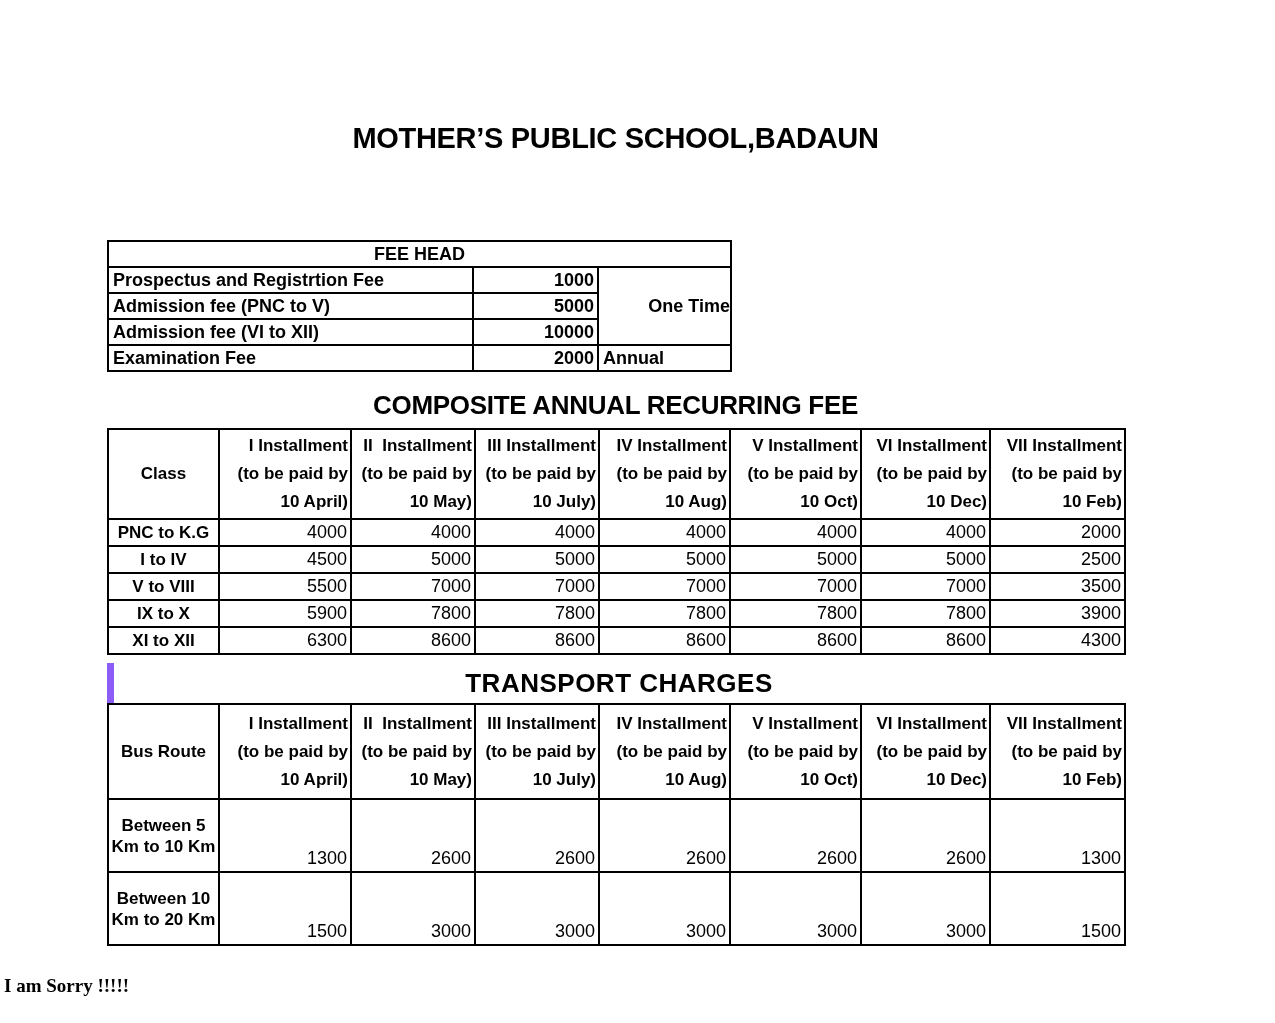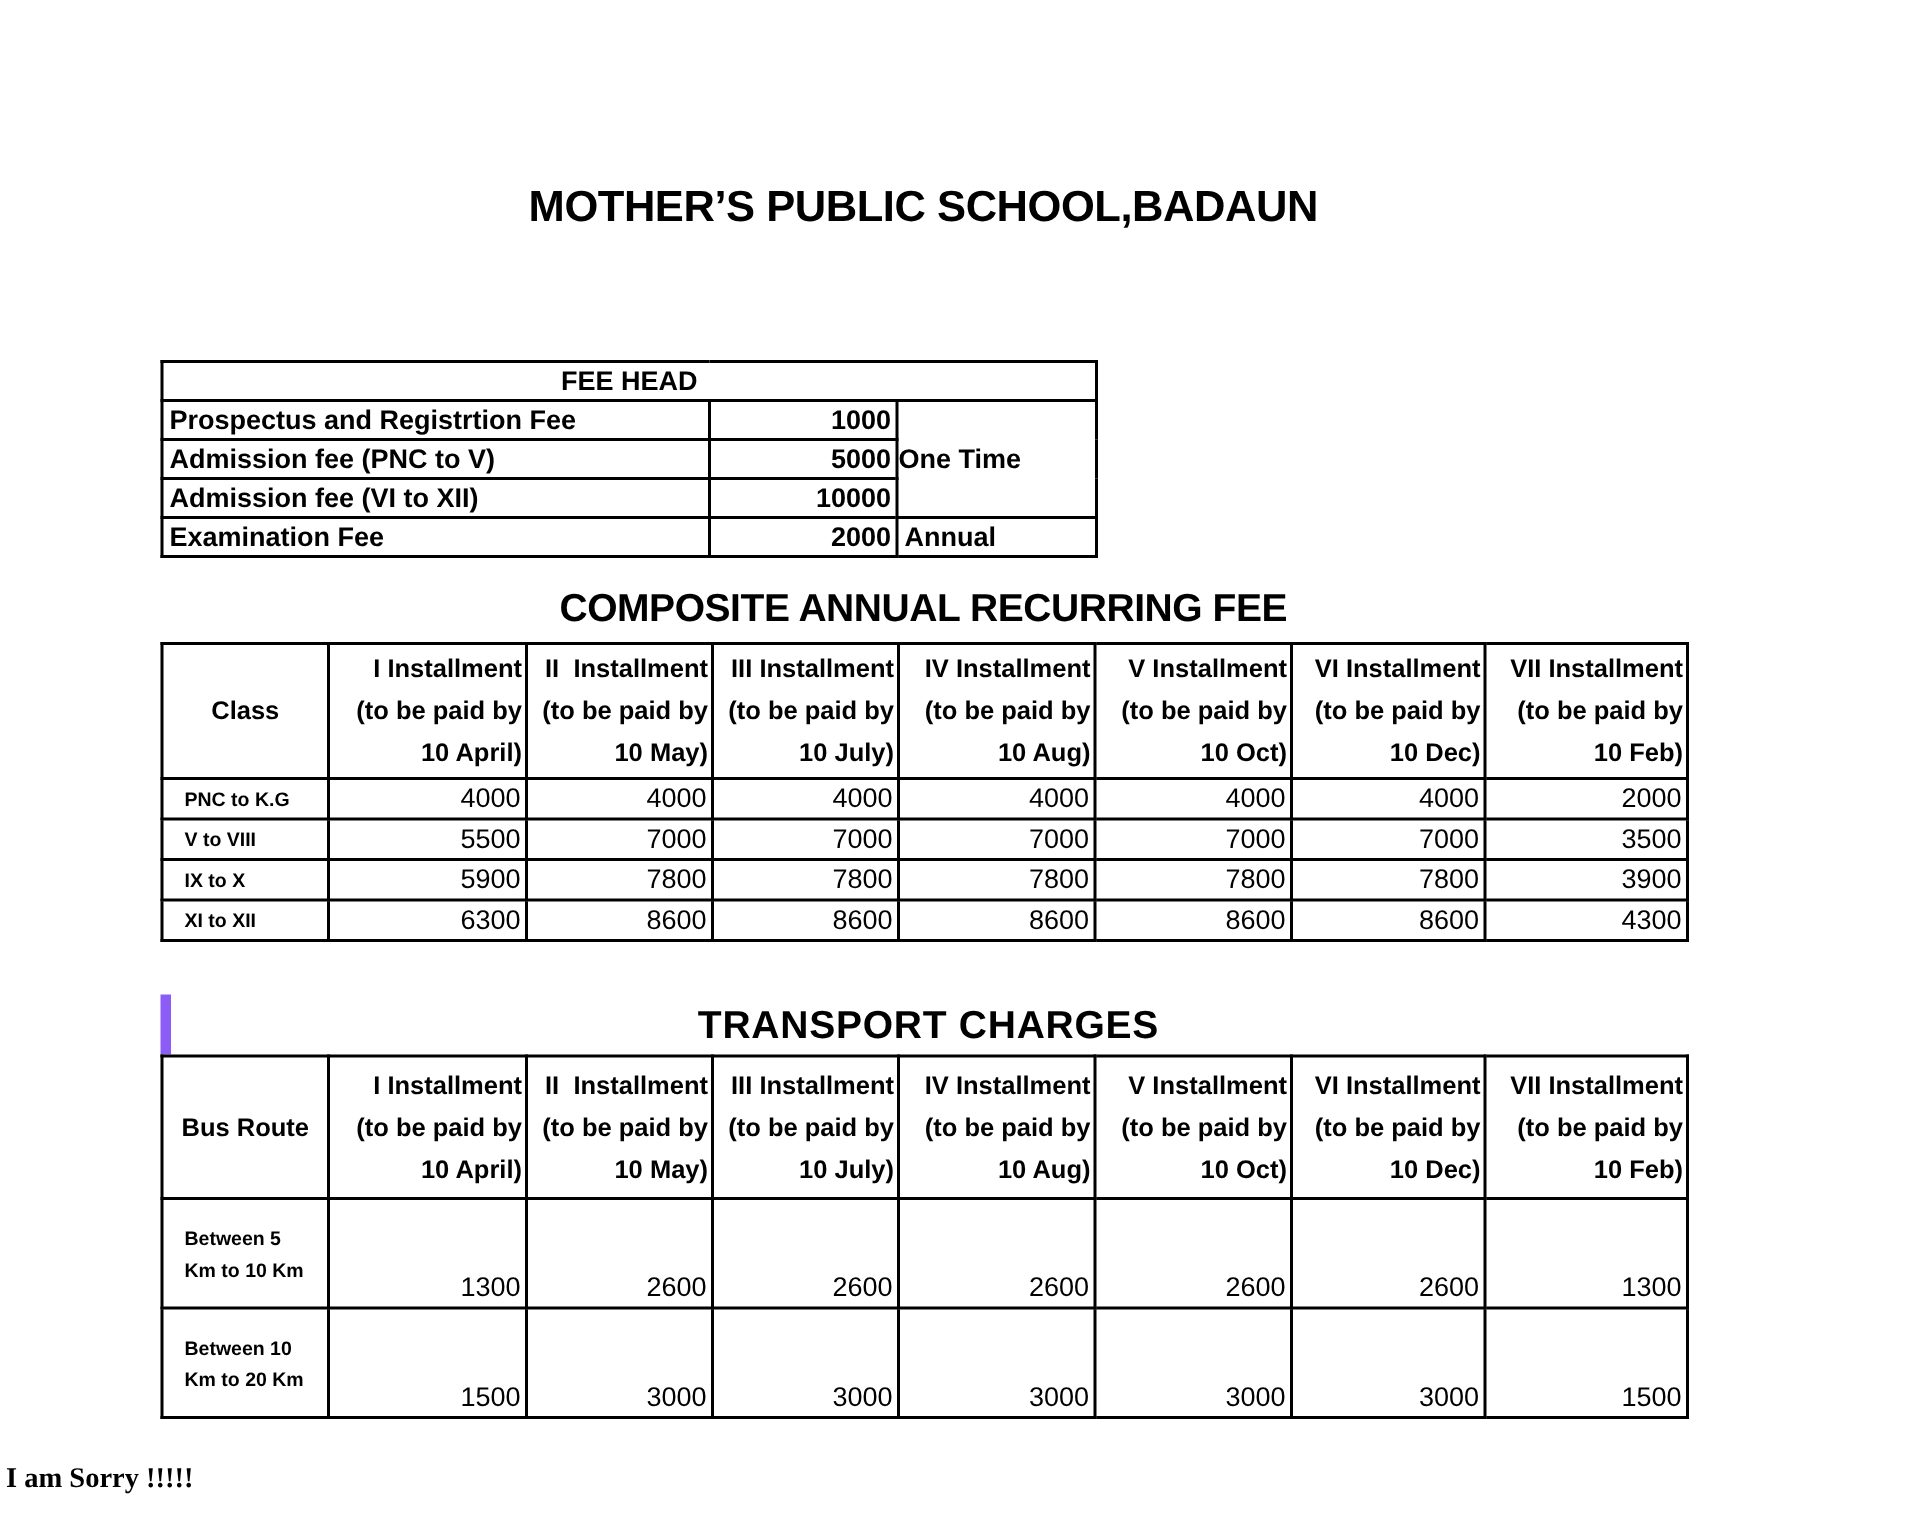--- a/index.html
+++ b/index.html
@@ -34,40 +34,40 @@
     left: 107px; top: 240px;
     width: 623px;
   }
   .feehead-table th.fh-header {
     height: 26px; text-align: center;
     font-size: 18px; font-weight: 700;
   }
   .feehead-table td { height: 26px; font-size: 18px; font-weight: 700; }
   .fh-name   { text-align: left;  padding-left: 4px; }
   .fh-amount { text-align: right; padding-right: 3px; }
-  .fh-period-center { text-align: left; margin-left: 40px; }
+  .fh-period-center { text-align: right; margin-left: 40px; }
   .fh-period-left   { text-align: left; padding-left: 4px; }
 
   
   .grid-table { position: absolute; left: 107px; width: 1017px; }
   .composite-table { top: 428px; }
   .transport-table { top: 703px; }
 
   .grid-table th.corner {
     font-size: 17px; font-weight: 700; text-align: center;
   }
   .grid-table th.inst {
     font-size: 17px; font-weight: 700; text-align: right;
     padding: 2px 2px 2px 5px; line-height: 28px; vertical-align: middle;
   }
   .inst span { display: inline; white-space: pre-wrap; }
   .inst .inst-label { display: block; }
   .grid-table td.lbl {
-    font-size: 13px; font-weight: 700; 
-    padding: 0 14px; line-height: 21px;
+    font-size: 17px; font-weight: 700; text-align: center;
+    padding: 0 2px; line-height: 21px;
   }
   .grid-table td.num {
     font-size: 18px; font-weight: 400; text-align: right;
     padding: 0 3px 0 0;
   }
   .row-head-composite { height: 88px; }
   .row-data { height: 27px; }
   .row-head-transport { height: 95px; }
   .row-data-sm { height: 26px; }
   .row-tall { height: 73px; }
@@ -158,20 +158,30 @@
       <td class="lbl">PNC to K.G</td>
       <td class="num">4000</td>
       <td class="num">4000</td>
       <td class="num">4000</td>
       <td class="num">4000</td>
       <td class="num">4000</td>
       <td class="num">4000</td>
       <td class="num">2000</td>
     </tr>
     <tr class="row-data">
+      <td class="lbl">I to IV</td>
+      <td class="num">4500</td>
+      <td class="num">5000</td>
+      <td class="num">5000</td>
+      <td class="num">5000</td>
+      <td class="num">5000</td>
+      <td class="num">5000</td>
+      <td class="num">2500</td>
+    </tr>
+    <tr class="row-data">
       <td class="lbl">V to VIII</td>
       <td class="num">5500</td>
       <td class="num">7000</td>
       <td class="num">7000</td>
       <td class="num">7000</td>
       <td class="num">7000</td>
       <td class="num">7000</td>
       <td class="num">3500</td>
     </tr>
     <tr class="row-data">

